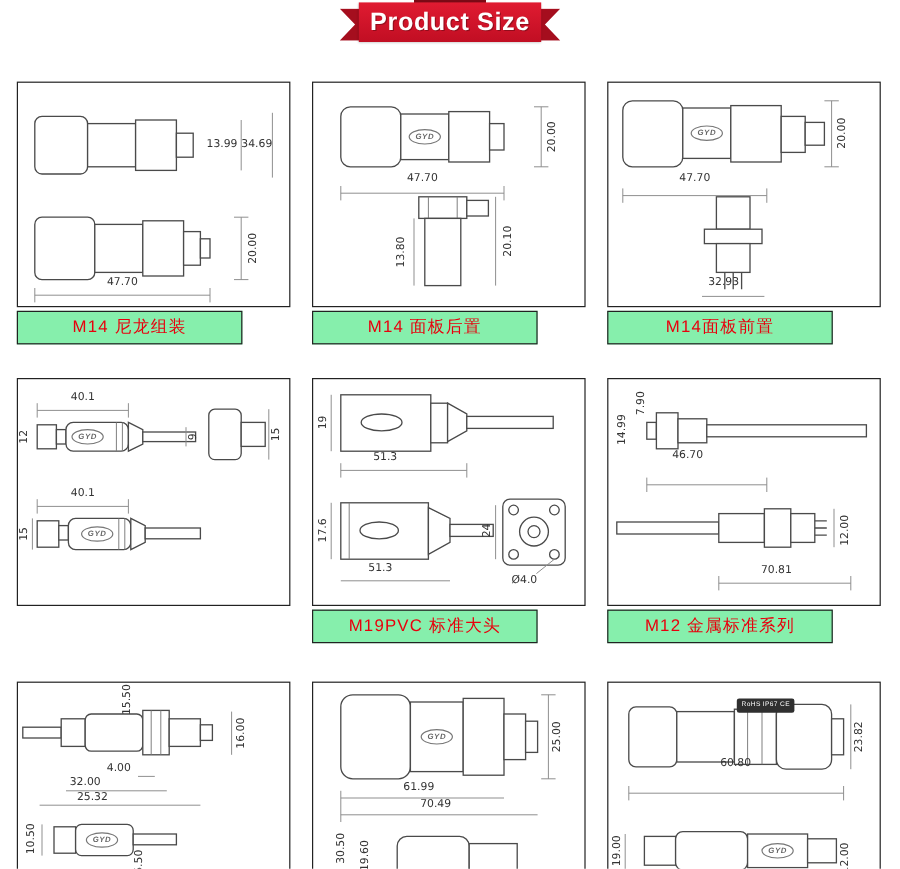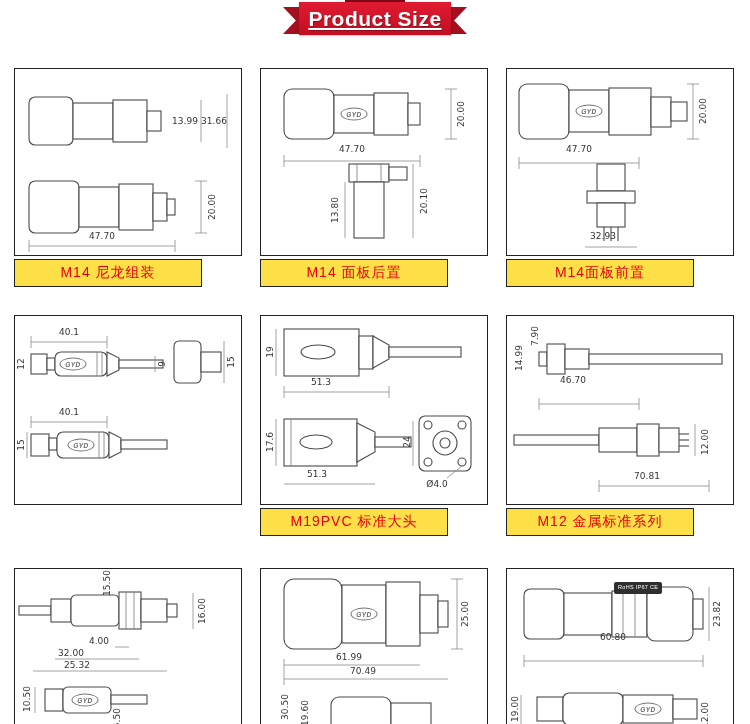--- a/index.html
+++ b/index.html
@@ -18,38 +18,38 @@
   }
   .ribbon-top { position:absolute; left:345px; top:0; width:60px; height:4px; background:#7c0a16; }
   .ribbon-front {
     position:absolute; left:299px; top:2px; width:152px; height:33px;
     background:linear-gradient(180deg,#e01b31,#c10e23);
     display:flex; align-items:center; justify-content:center;
     box-shadow:0 1px 2px rgba(0,0,0,.25);
   }
   .ribbon-title {
     color:#fff; font-size:21px; font-weight:700; letter-spacing:.5px;
-    text-shadow:1px 1px 0 rgba(0,0,0,.28); white-space:nowrap;text-decoration:underline;
+    text-shadow:1px 1px 0 rgba(0,0,0,.28); white-space:nowrap;
   }
 
   
   .grid { position:absolute; left:14px; top:68px; width:722px; height:656px; }
   .cellwrap { position:absolute; width:188px; }
   .c1{left:0;top:0}.c2{left:246px;top:0}.c3{left:492px;top:0}
   .c4{left:0;top:247px}.c5{left:246px;top:247px}.c6{left:492px;top:247px}
   .c7{left:0;top:500px}.c8{left:246px;top:500px}.c9{left:492px;top:500px}
 
   .draw {
     position:relative; width:228px; background:#fff;
     border:1.5px solid #222; overflow:hidden;
   }
   .h188{height:188px}.h190{height:190px}
   .labelbox {
     margin-top:3px; height:28px; border:1.5px solid #222;
-    display:flex; align-items:center; justify-content:center; background:#fde047;
+    display:flex; align-items:center; justify-content:center; background:#86efac;
   }
   .labeltext { color:#e8000d; font-size:14px; letter-spacing:1px; white-space:nowrap; }
 
   .draw svg { position:absolute; left:0; top:0; }
 
   
   .o  { fill:#fff; stroke:#4a4a4a; stroke-width:1.1; }
   .t  { stroke:#7a7a7a; stroke-width:.8; }
   .dl { stroke:#8a8a8a; stroke-width:.8; }
 
@@ -126,21 +126,21 @@
         <rect class="o" x="138" y="124" width="14" height="28"></rect>
         <rect class="o" x="152" y="130" width="8" height="16"></rect>
         <line class="dl" x1="14" y1="177" x2="160" y2="177"></line>
         <line class="dl" x1="14" y1="171" x2="14" y2="183"></line>
           <line class="dl" x1="160" y1="171" x2="160" y2="183"></line>
         <line class="dl" x1="186" y1="112" x2="186" y2="164"></line>
         <line class="dl" x1="180" y1="112" x2="192" y2="112"></line>
           <line class="dl" x1="180" y1="164" x2="192" y2="164"></line>
       </svg>
       <span class="dim" style="left:170px;top:52px">13.99</span>
-      <span class="dim" style="left:199px;top:52px">31.66</span>
+      <span class="dim" style="left:199px;top:52px">34.69</span>
       <span class="dim" style="left:87px;top:167px">47.70</span>
       <span class="dim rot" style="left:197px;top:138px">20.00</span>
     </div>
     <div class="labelbox">
       <span class="labeltext">M14 尼龙组装</span>
     </div>
   </div>
 
   <div class="cellwrap c2">
     <div class="draw h188">

